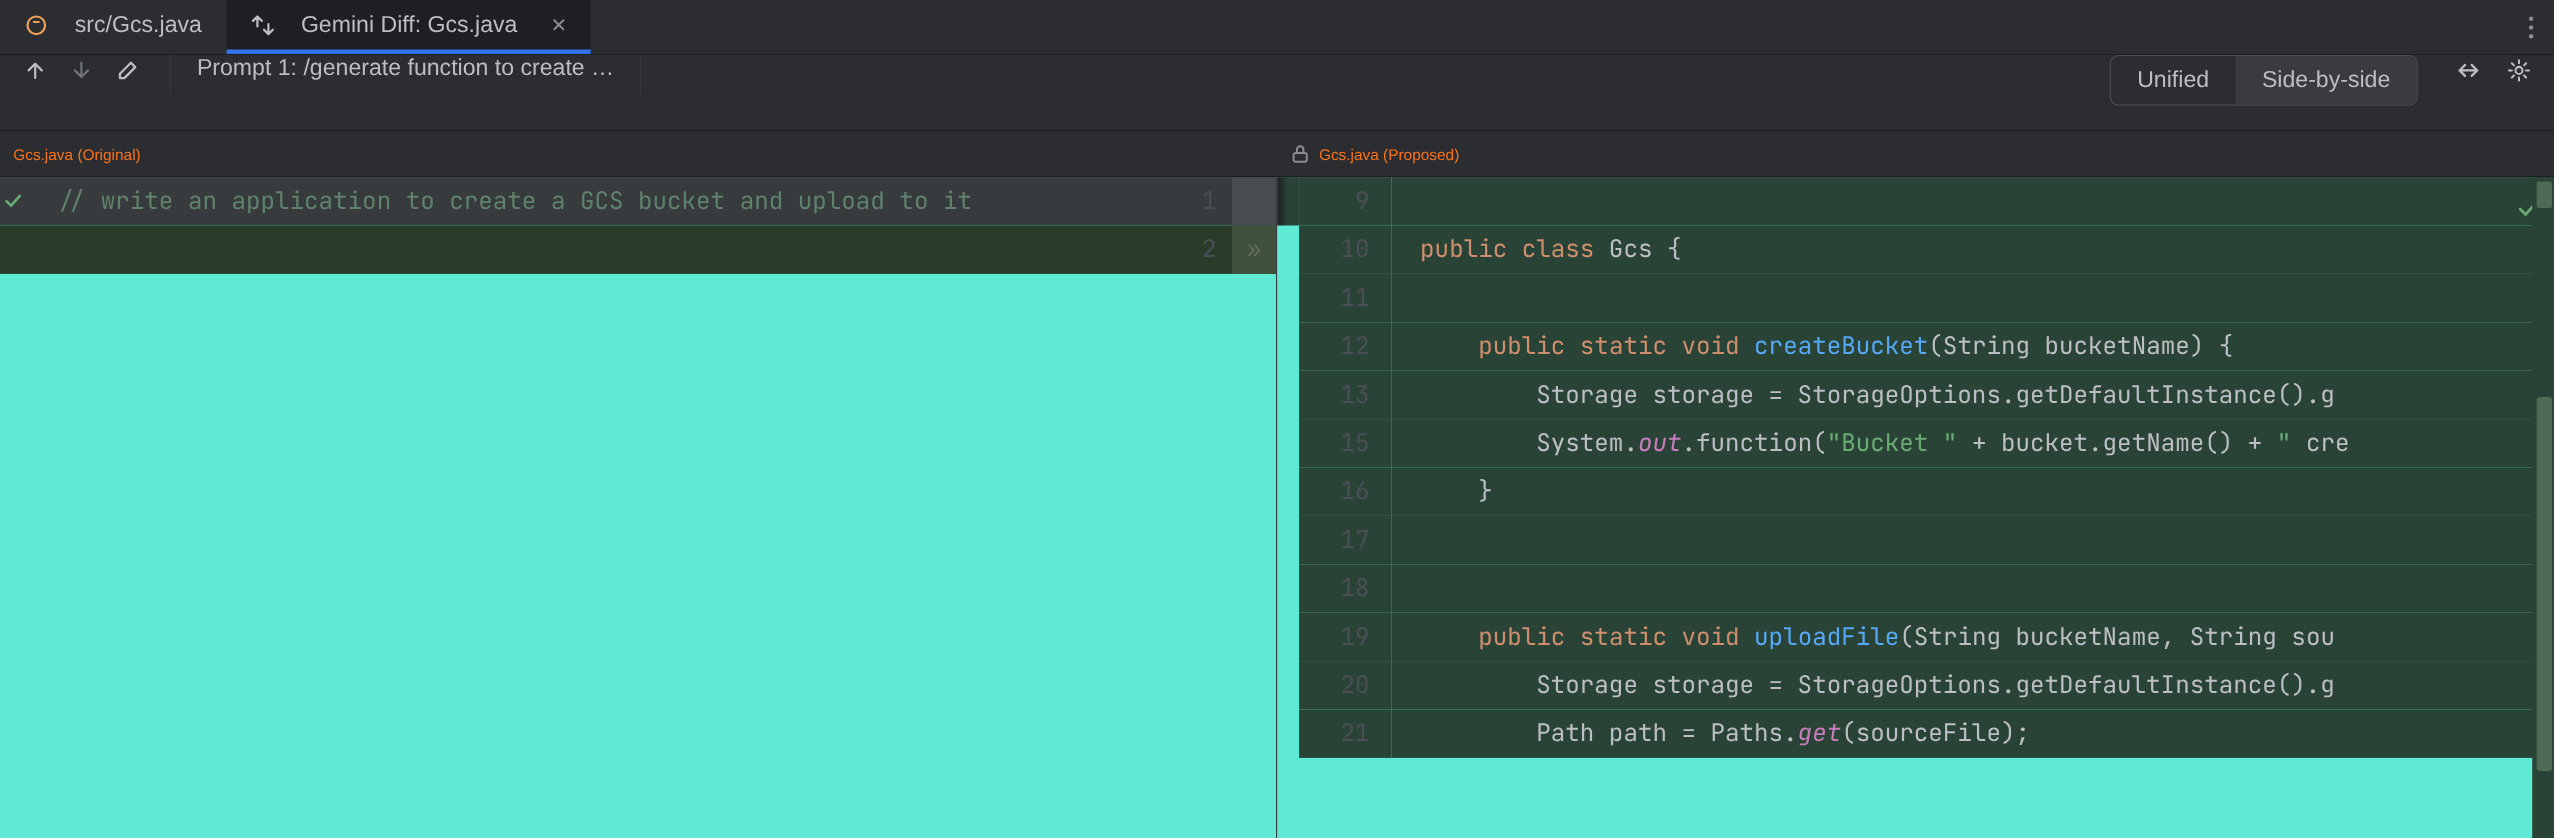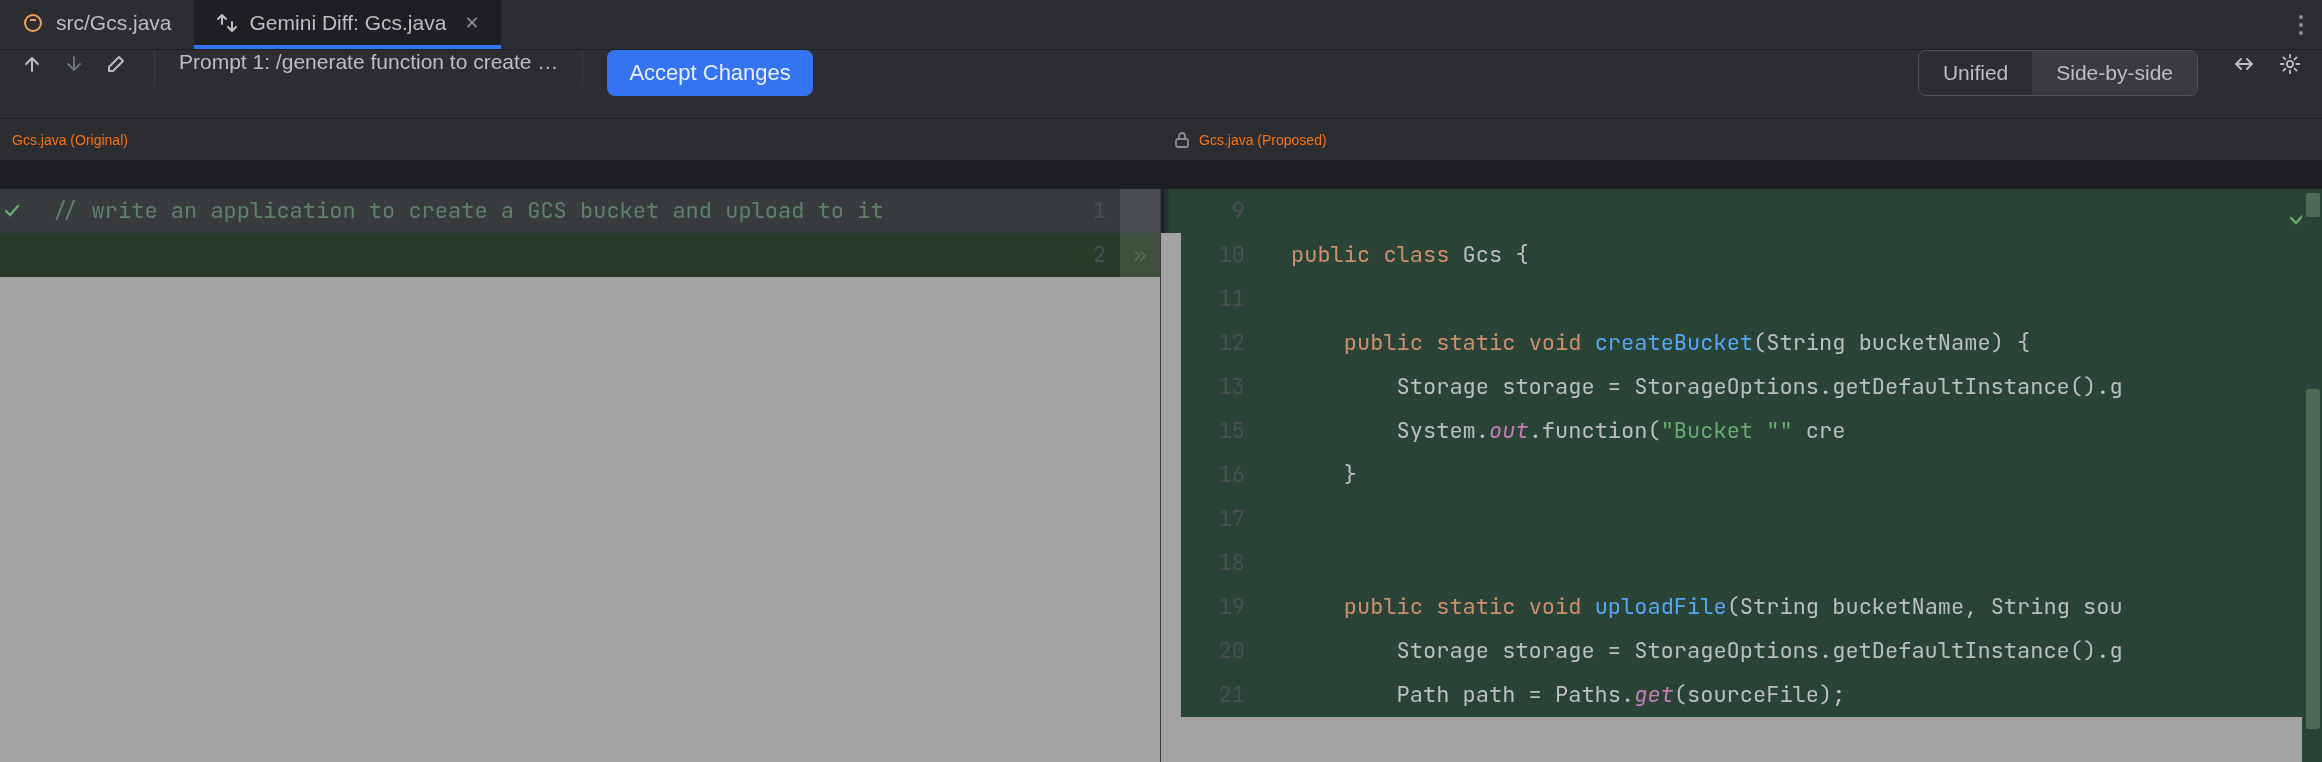--- a/index.html
+++ b/index.html
@@ -17,21 +17,21 @@
     display: flex;
     align-items: stretch;
     background: #2b2d30;
     border-bottom: 1px solid #1e1f22;
     position: relative;
   }
   .tab {
     display: flex;
     align-items: center;
     padding: 0 22px;
-    gap: 12px;
+    gap: 24px;
     color: #bcbec4;
     cursor: pointer;
     border-bottom: 3px solid transparent;
     position: relative;
   }
   .tab.active {
     background: #1e1f22;
     border-bottom: 4px solid #3574f0;
   }
   .tab .icon { width: 22px; height: 22px; display: inline-flex; align-items: center; justify-content: center; }
@@ -94,24 +94,23 @@
   .lock-icon { color: #8b8d93; display:inline-flex; }
 
   
   .diff {
     display: flex;
     height: calc(100% - 50px - 69px - 42px);
     position: relative;
   }
   .pane {
     width: 50%;
-    background: #a3a3a3;
+    background: #5eead4;
     position: relative;
     overflow: hidden;
-    margin-top: 28px;
   }
   .pane.left { border-right: 1px solid #393b40; }
 
   .codewrap { display: flex; flex-direction: column; font-family: "JetBrains Mono", Menlo, Consolas, monospace; font-size: 22px; line-height: 44px; }
 
   
   .l-line { display:flex; align-items:center; height:44px; }
   .l-line.del { background: #373b3e; }
   .l-line.add { background: #283c29; }
   .l-text { padding-left: 28px; white-space: pre; color: #5f826b; }
@@ -192,21 +191,20 @@
       </svg>
   </span>
   <span class="ico-btn">
     <svg width="22" height="22" viewBox="0 0 22 22">
         <path d="M4 18 L4 14 L14 4 L18 8 L8 18 Z" stroke="currentColor" stroke-width="2" fill="none" stroke-linejoin="round"></path>
       </svg>
   </span>
   <div class="toolbar-divider"></div>
   <span class="prompt-text">Prompt 1: /generate function to create …</span>
   <div class="toolbar-divider"></div>
-  <div class="accept-btn">Accept Changes</div>
 
   <div style="flex:1"></div>
 
   <div class="view-toggle">
     <div class="seg">Unified</div>
     <div class="seg active">Side-by-side</div>
   </div>
   <div class="right-icons">
     <span class="ico-btn">
       <svg width="22" height="22" viewBox="0 0 22 22">
@@ -289,21 +287,21 @@
           <span class="r-bg"><span>    </span><span class="kw">public </span><span class="kw">static </span><span class="kw">void </span><span class="fn">createBucket</span><span class="punct">(String bucketName) {</span></span>
         </div>
         <div class="r-line">
           <span class="r-marker"></span>
           <span class="r-lineno">13</span>
           <span class="r-bg"><span>        Storage storage = StorageOptions.getDefaultInstance().g</span></span>
         </div>
         <div class="r-line">
           <span class="r-marker"></span>
           <span class="r-lineno">15</span>
-          <span class="r-bg"><span>        System.</span><span class="field">out</span><span>.function(</span><span class="str">"Bucket "</span><span class="str">"</span><span> cre</span></span>
+          <span class="r-bg"><span>        System.</span><span class="field">out</span><span>.function(</span><span class="str">"Bucket "</span><span> + bucket.getName() + </span><span class="str">"</span><span> cre</span></span>
         </div>
         <div class="r-line">
           <span class="r-marker"></span>
           <span class="r-lineno">16</span>
           <span class="r-bg"><span>    }</span></span>
         </div>
         <div class="r-line">
           <span class="r-marker"></span>
           <span class="r-lineno">17</span>
           <span class="r-bg"></span>

